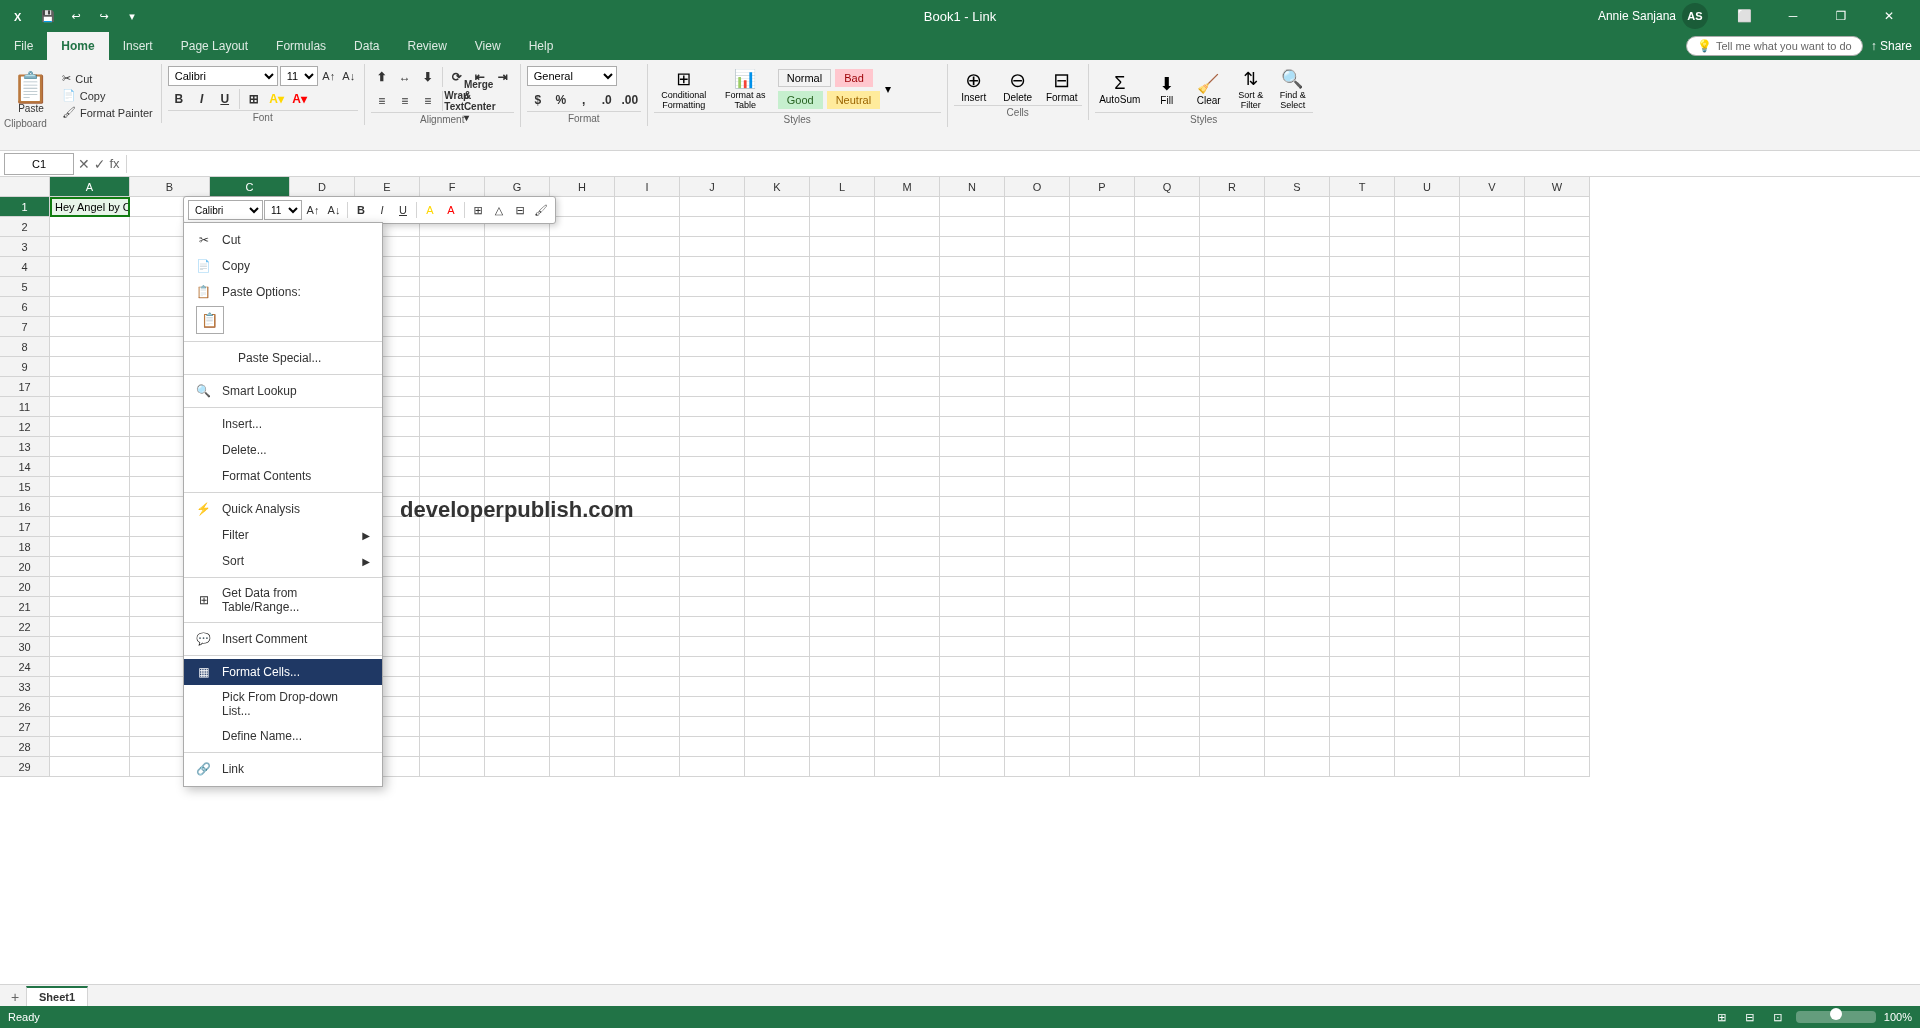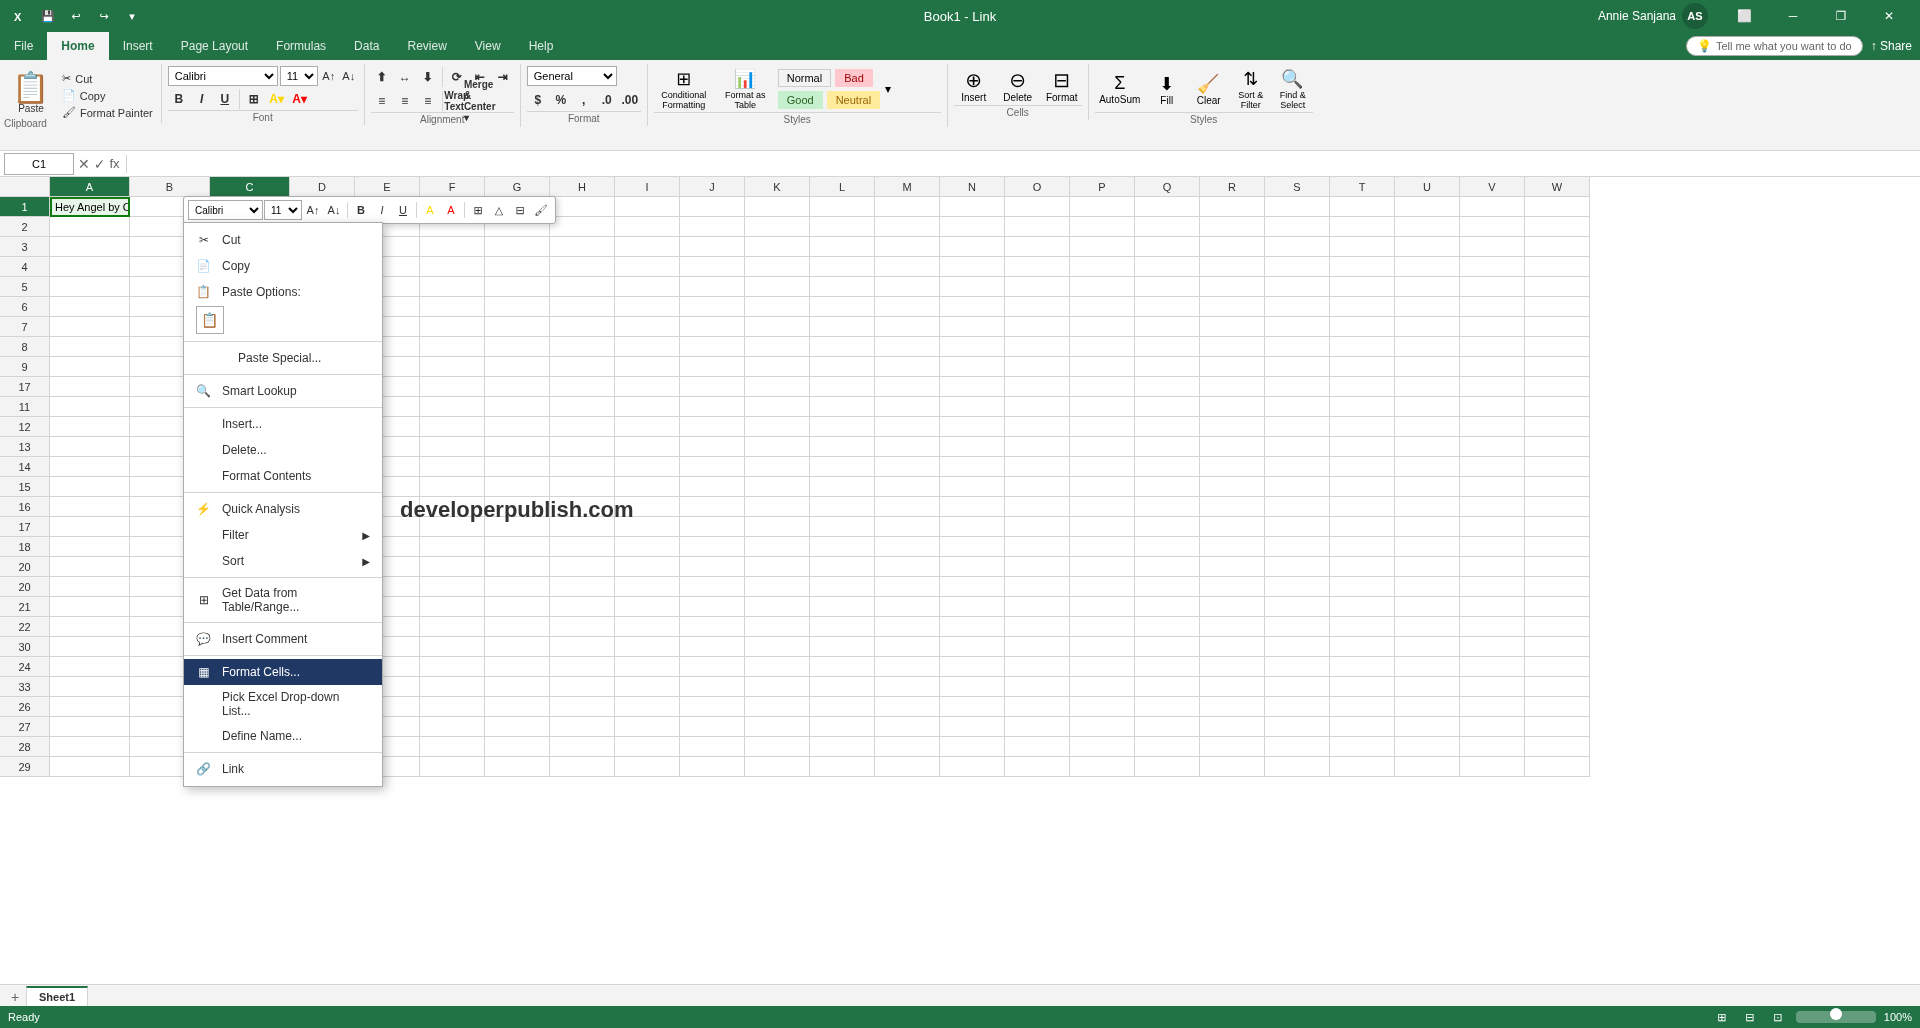--- a/index.html
+++ b/index.html
@@ -395,21 +395,21 @@
     <span class="ctx-icon">💬</span>
     <span>Insert Comment</span>
   </div>
   <div class="ctx-divider"></div>
   <div class="ctx-item active">
     <span class="ctx-icon">▦</span>
     <span>Format Cells...</span>
   </div>
   <div class="ctx-item">
     <span class="ctx-icon"></span>
-    <span>Pick Excel Drop-down List...</span>
+    <span>Pick From Drop-down List...</span>
   </div>
   <div class="ctx-item">
     <span class="ctx-icon"></span>
     <span>Define Name...</span>
   </div>
   <div class="ctx-divider"></div>
   <div class="ctx-item">
     <span class="ctx-icon">🔗</span>
     <span>Link</span>
   </div>

